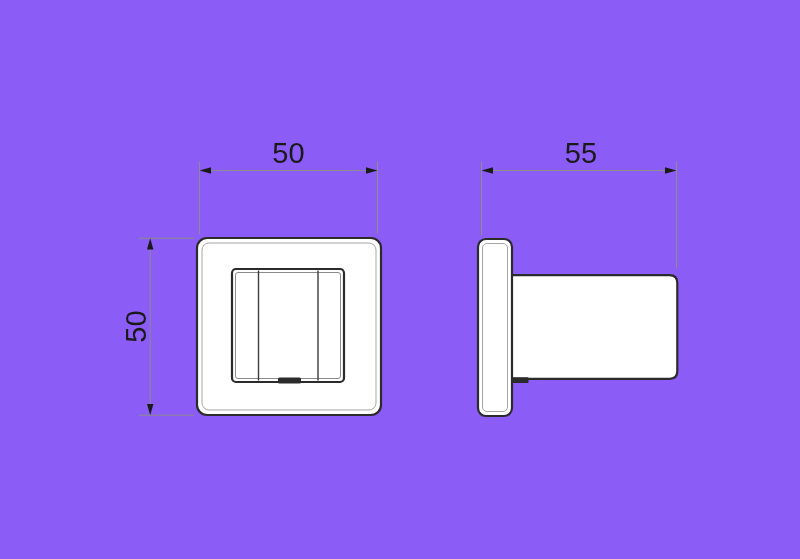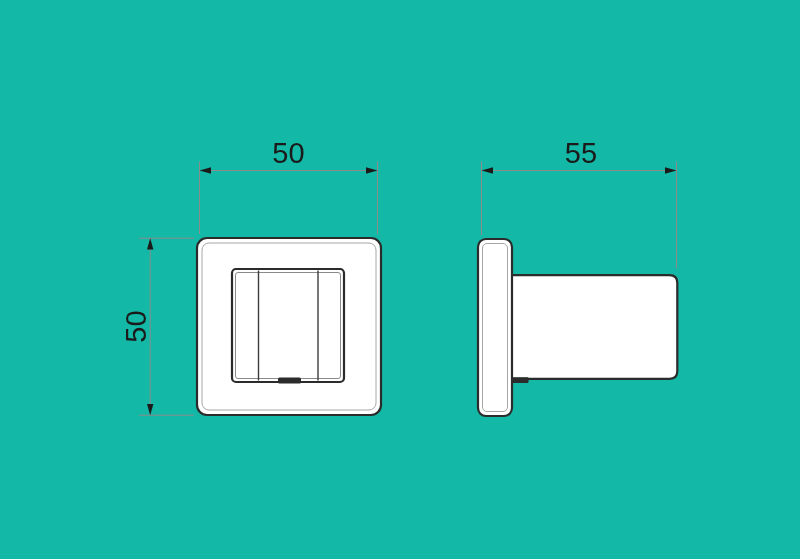--- a/index.html
+++ b/index.html
@@ -8,21 +8,21 @@
     background: #ffffff;
     width: 800px;
     height: 559px;
     overflow: hidden;
     font-family: "Liberation Sans", sans-serif;
   }
   .canvas {
     width: 800px;
     height: 559px;
     position: relative;
-    background: #14b8a6;
+    background: #8b5cf6;
   }
   svg { display: block; }
   .dim-text {
     font-family: "Liberation Sans", sans-serif;
     font-size: 29px;
     fill: #1a1a1a;
   }
 </style>
 </head>
 <body>

